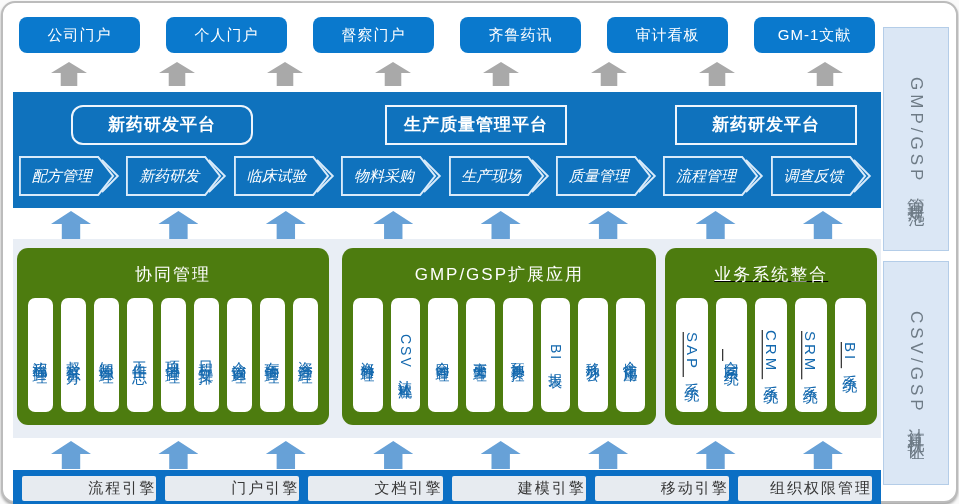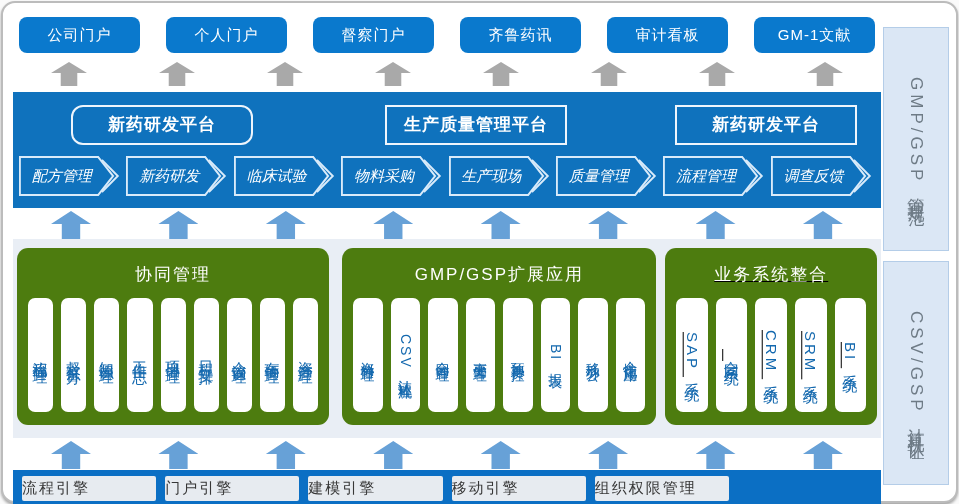--- a/index.html
+++ b/index.html
@@ -72,21 +72,21 @@
   .card span{
     writing-mode:vertical-rl;text-orientation:mixed;
     color:#1368ae;font-size:15px;letter-spacing:3px;line-height:1;white-space:nowrap;
   }
   .panel.p2 .card span{letter-spacing:2px;font-size:14px;}
 
   
   .foundation{background:#0b6fc4;margin-top:1px;padding:6px 9px;display:flex;flex-direction:column;gap:5px;}
   .f-row{display:grid;grid-template-columns:repeat(6,1fr);gap:9px;}
   .f-cell{
-    background:#e7ebf0;color:#373737;text-align:left;border-radius:2px;
+    background:#e7ebf0;color:#373737;text-align:right;border-radius:2px;
     font-family:"Liberation Serif", serif;font-size:15px;letter-spacing:2px;
     height:25px;line-height:25px;white-space:nowrap;overflow:hidden;
   }
 
   
   .side-col{position:absolute;right:7px;top:24px;width:66px;height:458px;display:flex;flex-direction:column;gap:10px;}
   .side-panel{
     background:#dbe7f5;border:1px solid #b4cde8;flex:1;
     display:flex;align-items:center;justify-content:center;
   }
@@ -338,20 +338,21 @@
       <div class="block-arrow"></div>
     </div>
 
     <div class="foundation">
       <div class="f-row">
 
           <div class="f-cell">流程引擎</div>
 
           <div class="f-cell">门户引擎</div>
 
+          <div class="f-cell">文档引擎</div>
 
           <div class="f-cell">建模引擎</div>
 
           <div class="f-cell">移动引擎</div>
 
           <div class="f-cell">组织权限管理</div>
         </div>
 
     </div>
 

